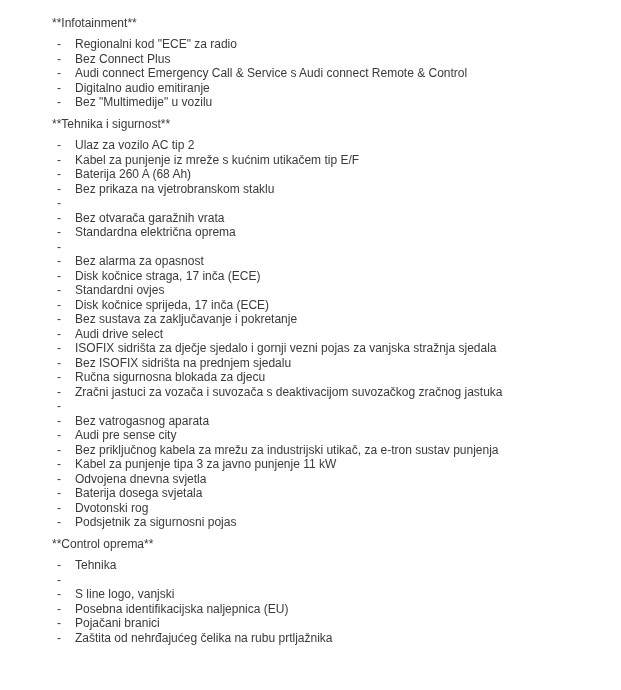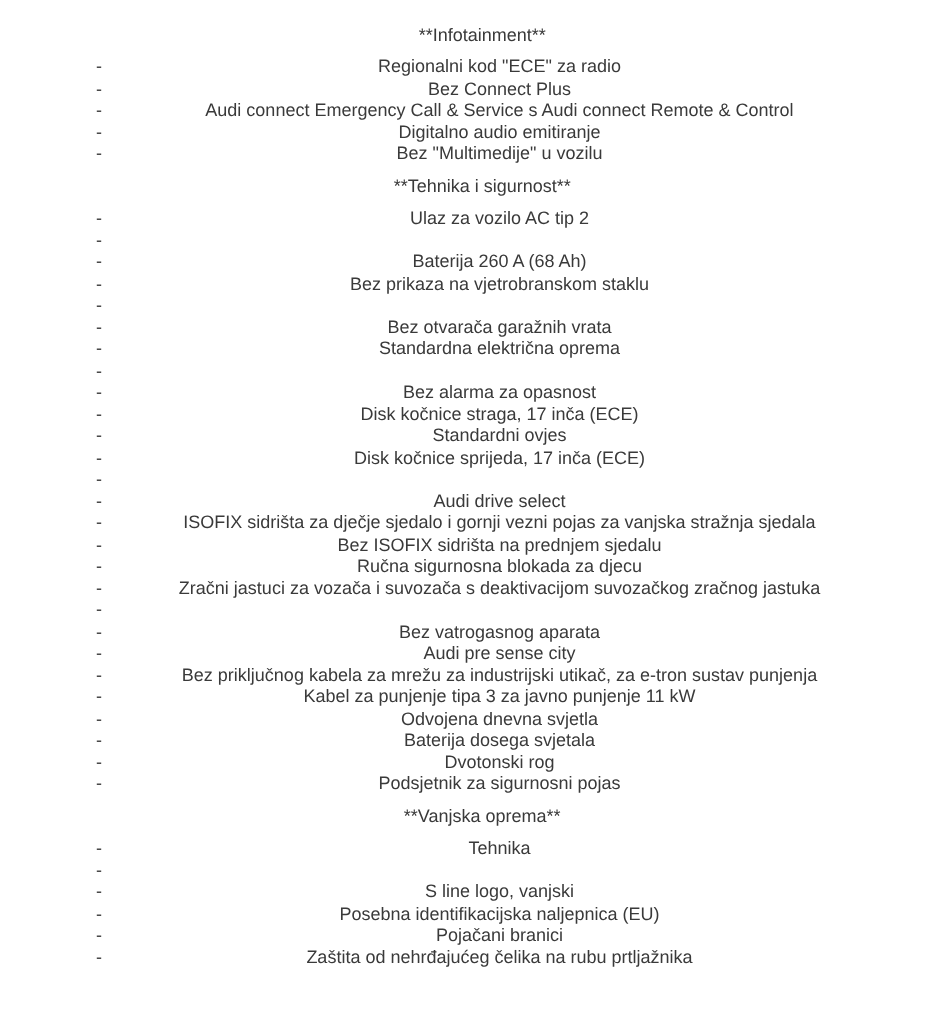--- a/index.html
+++ b/index.html
@@ -39,21 +39,21 @@
     flex: 0 0 18px;
     width: 18px;
   }
   .item-text {
     flex: 1 1 auto;
   }
 </style>
 </head>
 <body>
 
-<main class="page" style="background: rgb(255, 255, 255); color: rgb(58, 58, 58); text-align: center;">
+<main class="page" style="background: rgb(255, 255, 255); color: rgb(58, 58, 58);">
     <div class="section-heading">**Infotainment**</div>
     <div class="bullet-list">
       <div class="list-item">
         <span class="bullet-dash">-</span>
         <span class="item-text">Regionalni kod "ECE" za radio</span>
       </div>
       <div class="list-item">
         <span class="bullet-dash">-</span>
         <span class="item-text">Bez Connect Plus</span>
       </div>
@@ -71,20 +71,21 @@
       </div>
     </div>
     <div class="section-heading">**Tehnika i sigurnost**</div>
     <div class="bullet-list">
       <div class="list-item">
         <span class="bullet-dash">-</span>
         <span class="item-text">Ulaz za vozilo AC tip 2</span>
       </div>
       <div class="list-item">
         <span class="bullet-dash">-</span>
+        <span class="item-text">Kabel za punjenje iz mreže s kućnim utikačem tip E/F</span>
       </div>
       <div class="list-item">
         <span class="bullet-dash">-</span>
         <span class="item-text">Baterija 260 A (68 Ah)</span>
       </div>
       <div class="list-item">
         <span class="bullet-dash">-</span>
         <span class="item-text">Bez prikaza na vjetrobranskom staklu</span>
       </div>
       <div class="list-item">
@@ -112,20 +113,21 @@
       <div class="list-item">
         <span class="bullet-dash">-</span>
         <span class="item-text">Standardni ovjes</span>
       </div>
       <div class="list-item">
         <span class="bullet-dash">-</span>
         <span class="item-text">Disk kočnice sprijeda, 17 inča (ECE)</span>
       </div>
       <div class="list-item">
         <span class="bullet-dash">-</span>
+        <span class="item-text">Bez sustava za zaključavanje i pokretanje</span>
       </div>
       <div class="list-item">
         <span class="bullet-dash">-</span>
         <span class="item-text">Audi drive select</span>
       </div>
       <div class="list-item">
         <span class="bullet-dash">-</span>
         <span class="item-text">ISOFIX sidrišta za dječje sjedalo i gornji vezni pojas za vanjska stražnja sjedala</span>
       </div>
       <div class="list-item">
@@ -169,21 +171,21 @@
       </div>
       <div class="list-item">
         <span class="bullet-dash">-</span>
         <span class="item-text">Dvotonski rog</span>
       </div>
       <div class="list-item">
         <span class="bullet-dash">-</span>
         <span class="item-text">Podsjetnik za sigurnosni pojas</span>
       </div>
     </div>
-    <div class="section-heading">**Vanjska oprema**</div>
+    <div class="section-heading">**Control oprema**</div>
     <div class="bullet-list">
       <div class="list-item">
         <span class="bullet-dash">-</span>
         <span class="item-text">Tehnika</span>
       </div>
       <div class="list-item">
         <span class="bullet-dash">-</span>
       </div>
       <div class="list-item">
         <span class="bullet-dash">-</span>

